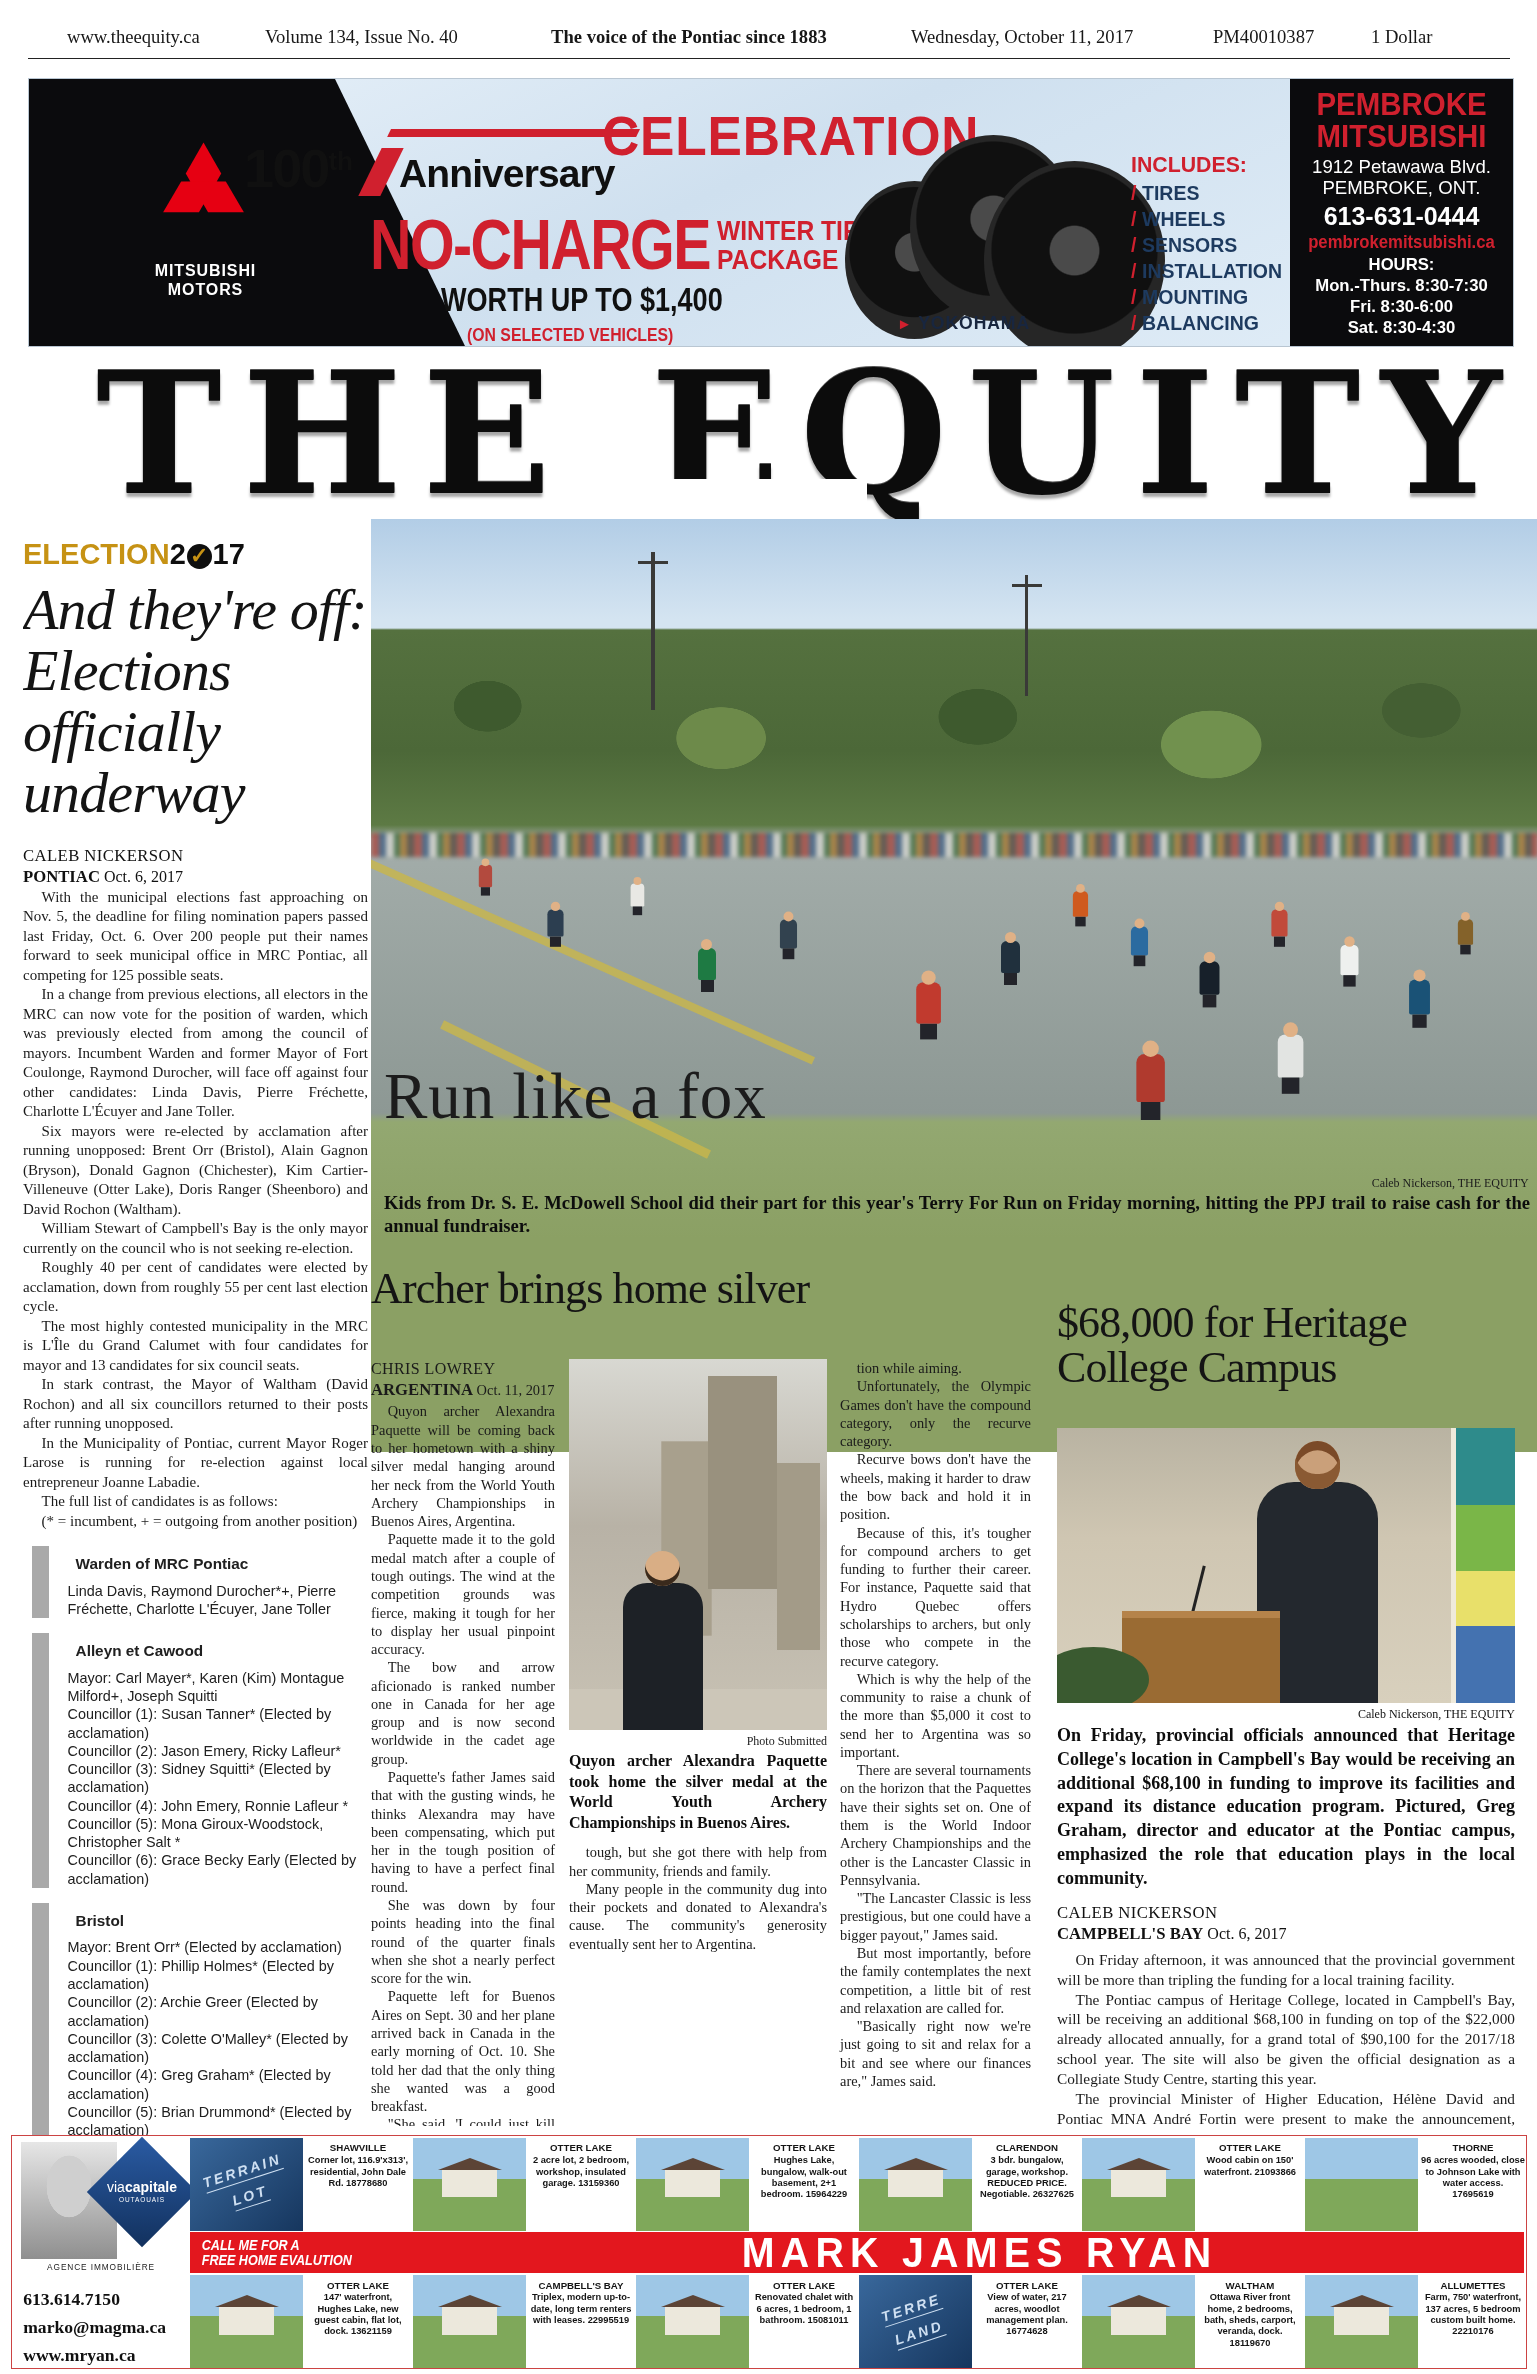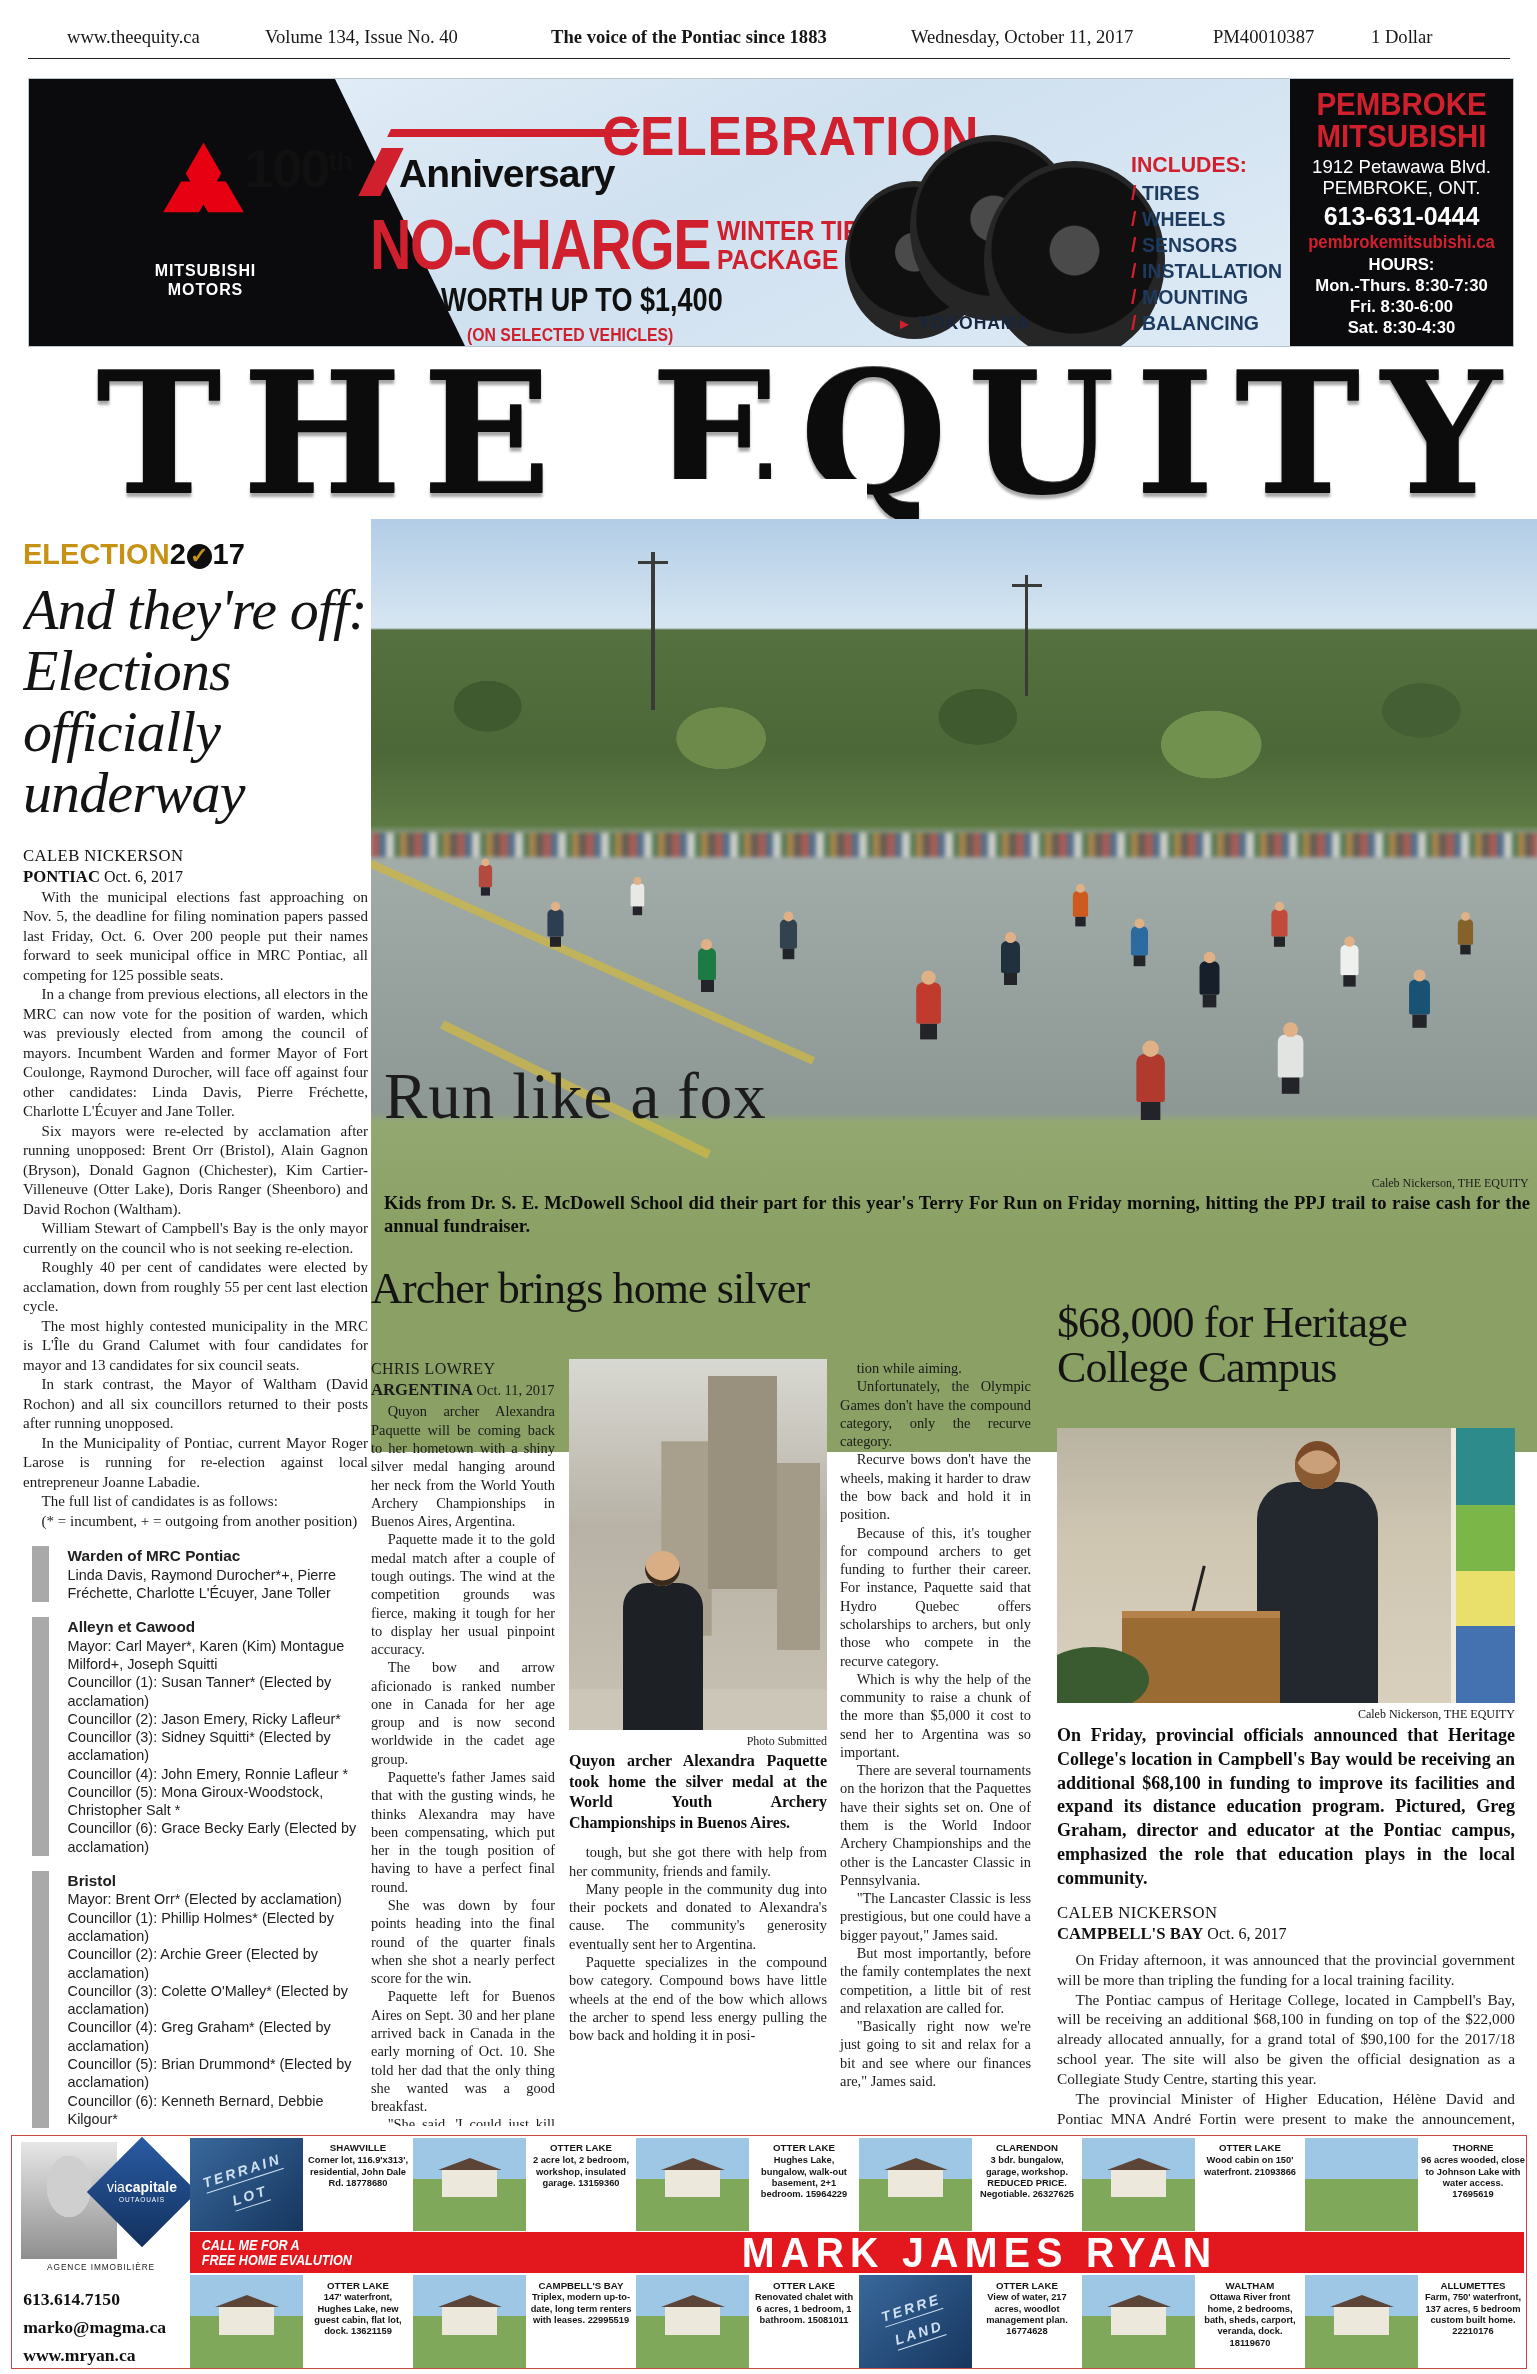--- a/index.html
+++ b/index.html
@@ -56,21 +56,21 @@
   .etag .blk{color:#0e0e0e;}
   .ballot{display:inline-block;width:25px;height:25px;background:#0e0e0e;border-radius:50%;color:#c69214;font-size:22px;line-height:23px;text-align:center;vertical-align:0.9px;margin:0 0.9px;}
   .ehead{font-style:italic;font-size:58px;line-height:1.05;color:#141414;margin-top:9.3px;letter-spacing:-0.9px;}
   .byline{font-size:16.7px;margin-top:22px;letter-spacing:0.4px;}
   .dateline{font-size:16px;margin-top:0.9px;}
   .dateline b{font-size:16.7px;font-family:Liberation Serif, serif;}
   .body-copy{font-size:15px;line-height:1.3;text-align:justify;margin-top:1px;color:#1a1a1a;}
   .body-copy p{margin:0;text-indent:18.6px;}
   .cgroup{display:flex;margin:15px 0 0 9.3px;font-family:"Liberation Sans",sans-serif;font-size:14.4px;line-height:1.27;color:#202020;}
   .cgroup .bar{width:16.7px;background:#a9a9a9;margin-right:18.6px;flex:none;}
-  .cgroup h4{margin:0;font-size:15.3px;}
+  .cgroup h4{margin:8px;font-size:15.3px;}
   
   .fphoto{position:absolute;left:371px;top:519px;width:1167px;height:933px;overflow:hidden;background:linear-gradient(#b2cde6 0,#d4e4f1 100px,#d4e4f1 109px,#55713f 111px,#4c6838 232px,#5d7a44 306px,#a3adaa 320px,#8d9894 594px,#93a871 603px,#8ba064 719px);}
   .treespots{position:absolute;left:0;right:0;top:102px;height:213px;background:radial-gradient(56px 42px at 10% 40%,#3e5a2e 0 60%,transparent 61%),radial-gradient(74px 51px at 30% 55%,#6d8a4a 0 60%,transparent 61%),radial-gradient(65px 46px at 52% 45%,#3e5a2e 0 60%,transparent 61%),radial-gradient(83px 56px at 72% 58%,#71914e 0 60%,transparent 61%),radial-gradient(65px 45px at 90% 42%,#445f33 0 60%,transparent 61%);}
   .crowd{position:absolute;left:0;right:0;top:314px;height:24px;background:repeating-linear-gradient(90deg,#a8433a 0 8.3px,#3a5a80 8.3px 15px,#d8d8d2 15px 23px,#3c6a3a 23px 29px,#a8762a 29px 36px,#50433a 36px 43px);filter:blur(1.9px);opacity:.75;}
   .pole{position:absolute;width:3.7px;background:#3a3a38;}
   .pole::before{content:"";position:absolute;left:-13px;top:9.3px;width:30px;height:2.8px;background:#3a3a38;}
   .p1{left:24%;top:33px;height:158px;}
   .p2{left:56%;top:56px;height:121px;}
   .yline{position:absolute;left:-37px;top:436px;width:501px;height:8.3px;background:#c9b64a;transform:rotate(24deg);opacity:.8;}
   .yline2{position:absolute;left:56px;top:566px;width:297px;height:9.3px;background:#c9b64a;transform:rotate(26deg);opacity:.8;}
@@ -329,21 +329,20 @@
       <div class="a-photo">
         <div class="a-tower"></div>
         <div class="a-plaza"></div>
         <div class="a-person"></div>
       </div>
       <div class="a-credit">Photo Submitted</div>
       <div class="a-cap">Quyon archer Alexandra Paquette took home the silver medal at the World Youth Archery Championships in Buenos Aires.</div>
       <div class="flow">
         <p>tough, but she got there with help from her community, friends and family.</p>
         <p>Many people in the community dug into their pockets and donated to Alexandra's cause. The community's generosity eventually sent her to Argentina.</p>
-        <p>Paquette specializes in the compound bow category. Compound bows have little wheels at the end of the bow which allows the archer to spend less energy pulling the bow back and holding it in posi-</p>
       </div>
     </div>
     <div class="a-col c3">
       <p>tion while aiming.</p>
       <p>Unfortunately, the Olympic Games don't have the compound category, only the recurve category.</p>
       <p>Recurve bows don't have the wheels, making it harder to draw the bow back and hold it in position.</p>
       <p>Because of this, it's tougher for compound archers to get funding to further their career. For instance, Paquette said that Hydro Quebec offers scholarships to archers, but only those who compete in the recurve category.</p>
       <p>Which is why the help of the community to raise a chunk of the more than $5,000 it cost to send her to Argentina was so important.</p>
       <p>There are several tournaments on the horizon that the Paquettes have their sights set on. One of them is the World Indoor Archery Championships and the other is the Lancaster Classic in Pennsylvania.</p>
       <p>"The Lancaster Classic is less prestigious, but one could have a bigger payout," James said.</p>

